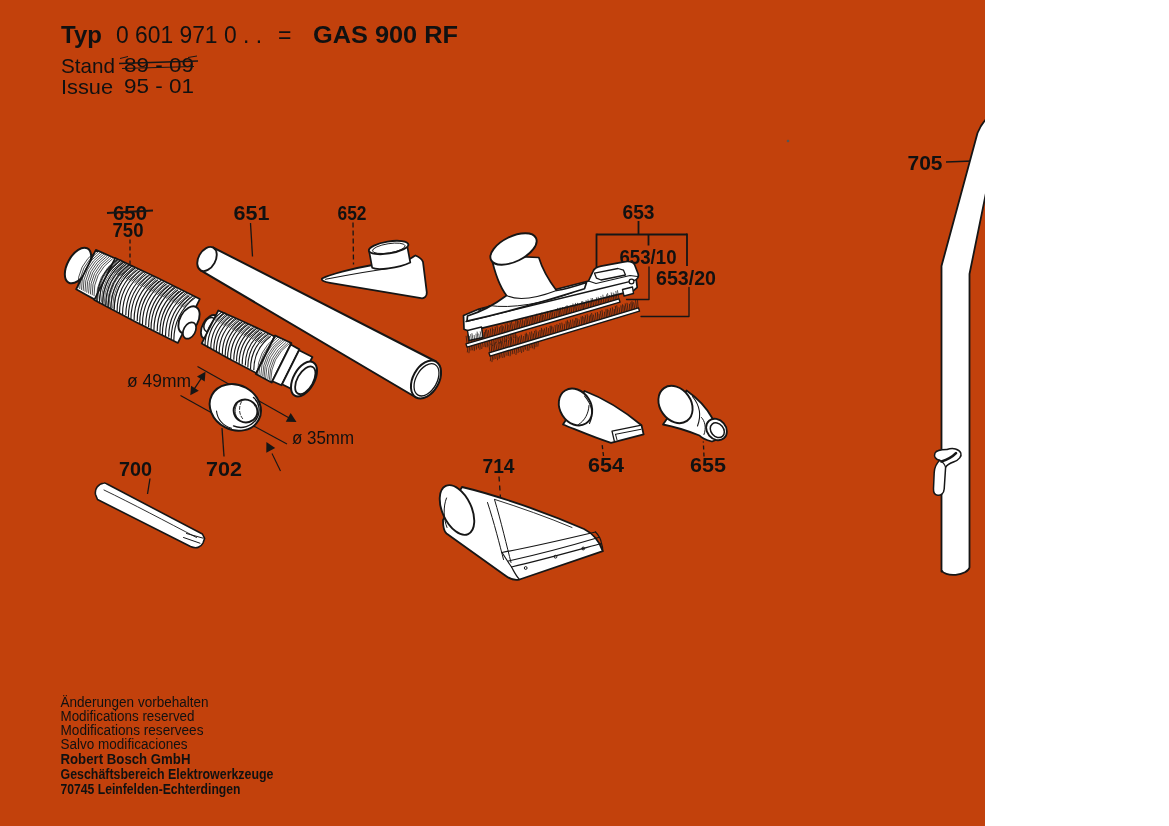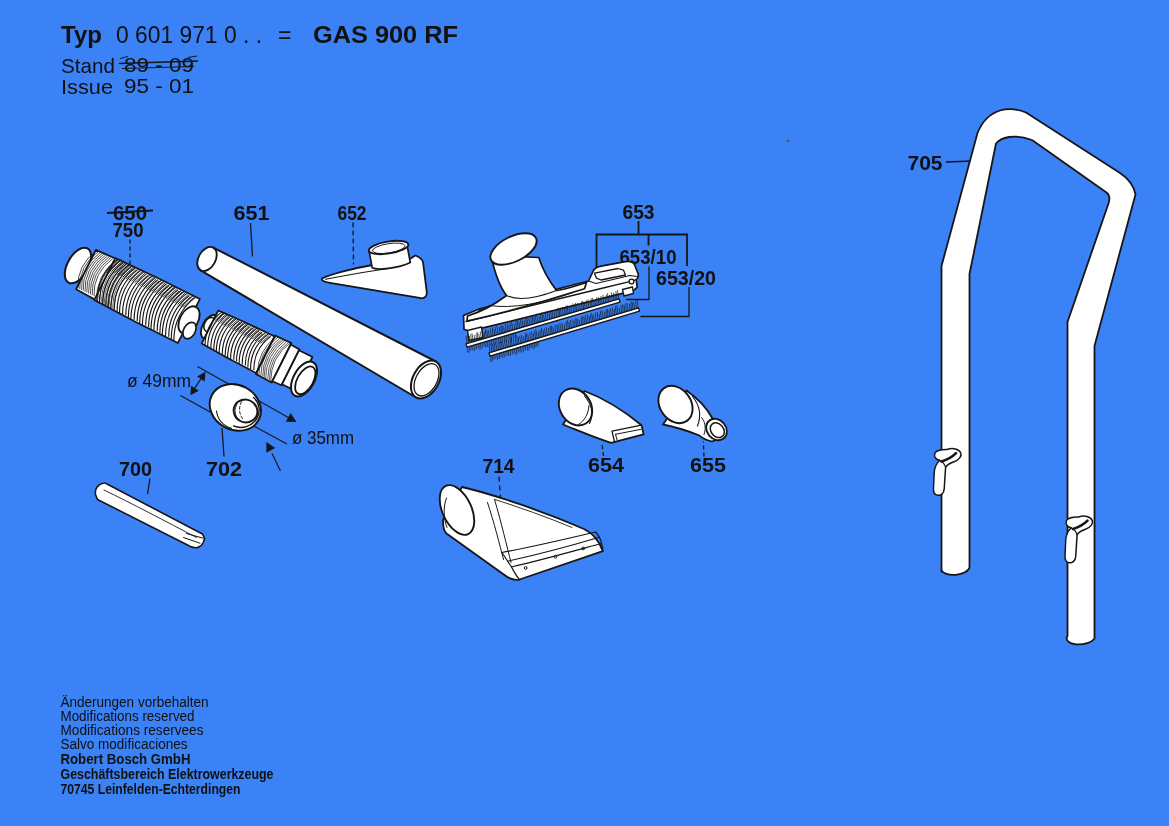--- a/index.html
+++ b/index.html
@@ -1,14 +1,14 @@
 <!DOCTYPE html>
 <html><head><meta charset="utf-8"><style>
 html,body{margin:0;padding:0;background:#fff;}
-#page{position:relative;width:1169px;height:826px;background:#3b82f6;overflow:hidden;}
+#page{position:relative;width:985px;height:826px;background:#c2410c;overflow:hidden;}
 svg{position:absolute;left:0;top:0;}
 text{font-family:"Liberation Sans",sans-serif;}
 </style></head><body>
 <div id="page">
 <svg width="1169" height="826" viewBox="0 0 1169 826">
 <text x="61" y="43" font-size="24" font-weight="700" fill="#111">Typ</text>
 <text x="116" y="43" font-size="23" font-weight="400" textLength="146" lengthAdjust="spacingAndGlyphs" fill="#111">0 601 971 0 . .</text>
 <text x="278" y="43" font-size="23" font-weight="400" fill="#111">=</text>
 <text x="313" y="43" font-size="23.5" font-weight="700" textLength="145" lengthAdjust="spacingAndGlyphs" fill="#111">GAS 900 RF</text>
 <text x="61" y="73" font-size="21" font-weight="400" textLength="54" lengthAdjust="spacingAndGlyphs" fill="#111">Stand</text>

